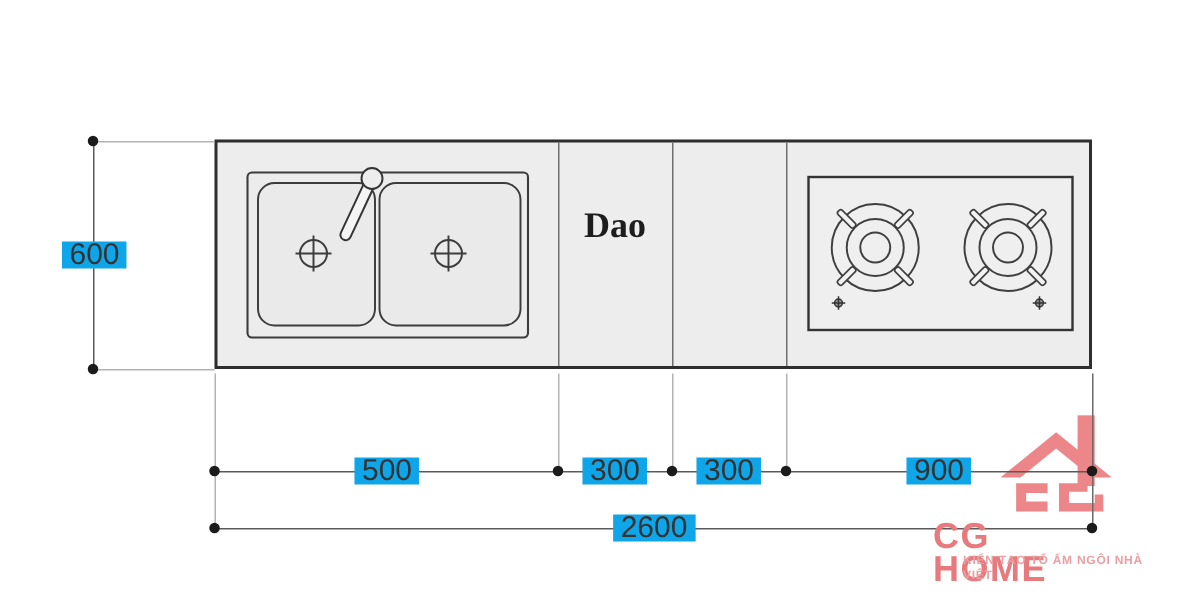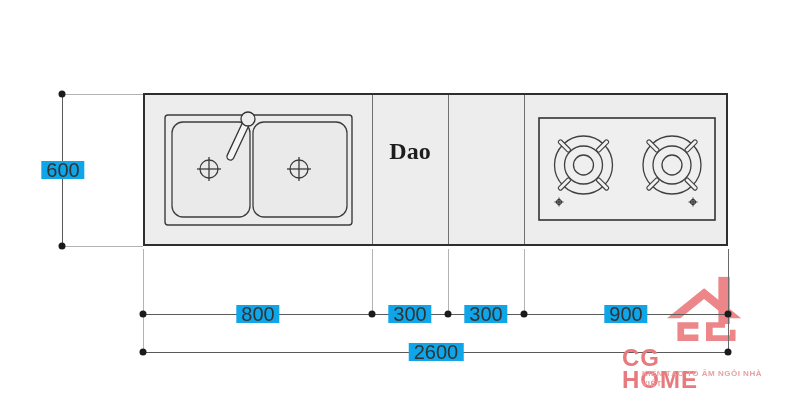--- a/index.html
+++ b/index.html
@@ -139,21 +139,21 @@
   <div class="abs dot" style="left:62px;top:82px"></div>
   <div class="abs dot" style="left:62px;top:234px"></div>
   <div class="abs dim-label" style="left:63px;top:158px">600</div>
 
   <div class="abs dim-line" style="left:143px;top:302px;width:586px;height:1px"></div>
   <div class="abs dot" style="left:143px;top:302px"></div>
   <div class="abs dot" style="left:372px;top:302px"></div>
   <div class="abs dot" style="left:448px;top:302px"></div>
   <div class="abs dot" style="left:524px;top:302px"></div>
   <div class="abs dot" style="left:728px;top:302px"></div>
-  <div class="abs dim-label" style="left:258px;top:302px">800</div>
+  <div class="abs dim-label" style="left:258px;top:302px">500</div>
   <div class="abs dim-label" style="left:410px;top:302px">300</div>
   <div class="abs dim-label" style="left:486px;top:302px">300</div>
   <div class="abs dim-label" style="left:626px;top:302px">900</div>
 
   <div class="abs dim-line" style="left:143px;top:340px;width:586px;height:1px"></div>
   <div class="abs dot" style="left:143px;top:340px"></div>
   <div class="abs dot" style="left:728px;top:340px"></div>
   <div class="abs dim-label" style="left:436px;top:340px">2600</div>
 
 </div>

